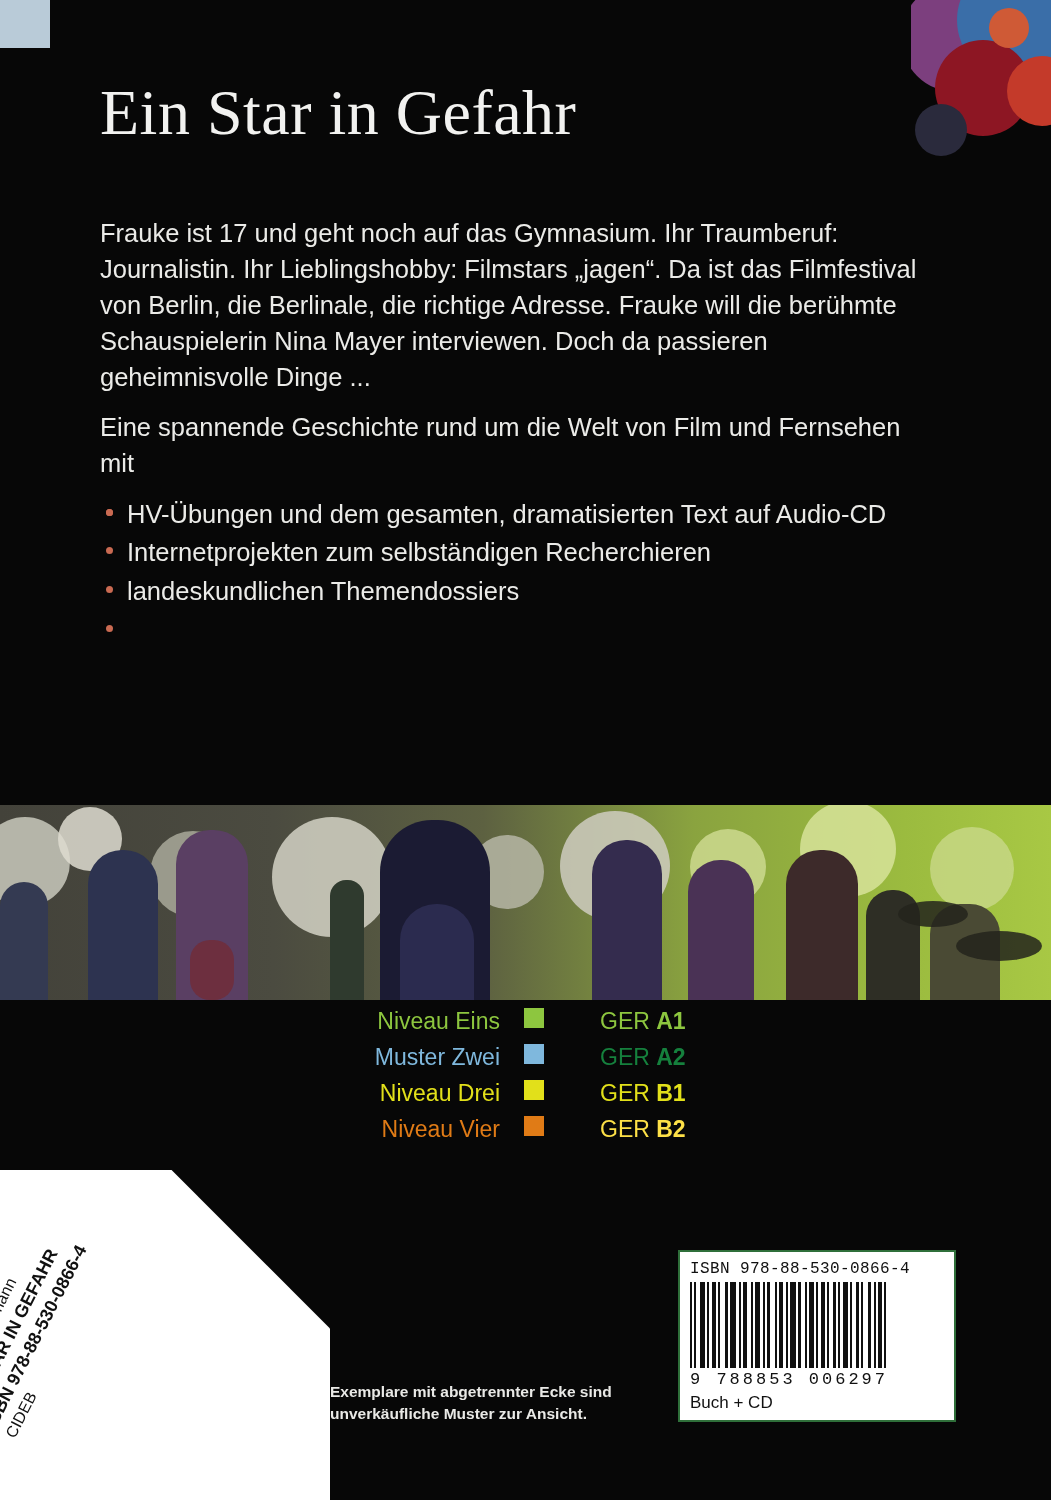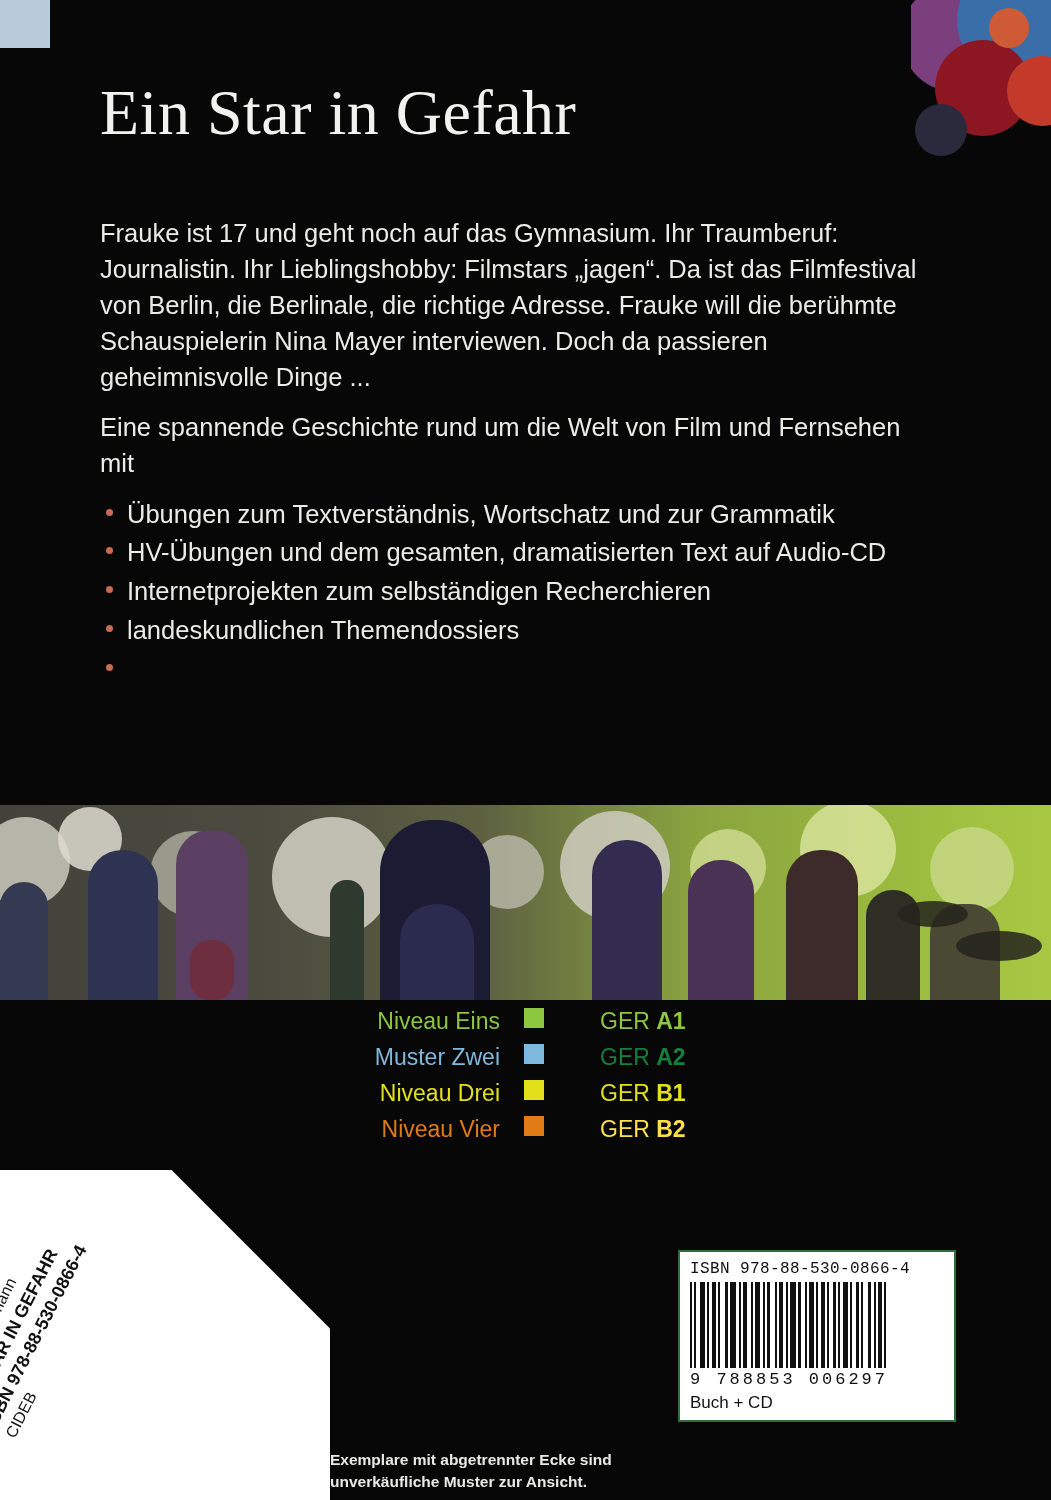--- a/index.html
+++ b/index.html
@@ -191,21 +191,21 @@
   }
   .spine-text .big {
     font-weight: bold;
     font-size: 18px;
   }
 
   
   .sample-note {
     position: absolute;
     left: 330px;
-    top: 1449px;
+    top: 1381px;
     color: #e9e9e6;
     font-size: 15.5px;
     line-height: 1.45;
     font-weight: bold;
   }
 
   
   .barcode-box {
     position: absolute;
     left: 678px;
@@ -266,21 +266,21 @@
     <div class="c5"></div>
     <div class="c6"></div>
   </div>
 
   <div class="title">Ein Star in Gefahr</div>
 
   <div class="blurb">
     <p>Frauke ist 17 und geht noch auf das Gymnasium. Ihr Traumberuf: Journalistin. Ihr Lieblingshobby: Filmstars „jagen“. Da ist das Filmfestival von Berlin, die Berlinale, die richtige Adresse. Frauke will die berühmte Schauspielerin Nina Mayer interviewen. Doch da passieren geheimnisvolle Dinge ...</p>
     <p>Eine spannende Geschichte rund um die Welt von Film und Fernsehen mit</p>
     <ul class="bullets">
-      <li><span class="dot"></span><span>Übungen zum Textverständnis, Wortschatz und zur Grammatik</span></li>
+      <li><span class="dot"></span></li>
       <li><span class="dot"></span><span>HV-Übungen und dem gesamten, dramatisierten Text auf Audio-CD</span></li>
       <li><span class="dot"></span><span>Internetprojekten zum selbständigen Recherchieren</span></li>
       <li><span class="dot"></span><span>landeskundlichen Themendossiers</span></li>
       <li><span class="dot"></span></li>
     </ul>
   </div>
 
   <div class="band">
     <div class="bub" style="left:-20px; top:12px; width:90px; height:90px; background:#c9c9bd;"></div>
     <div class="bub" style="left:58px; top:2px; width:64px; height:64px; background:#dedcd0;"></div>

